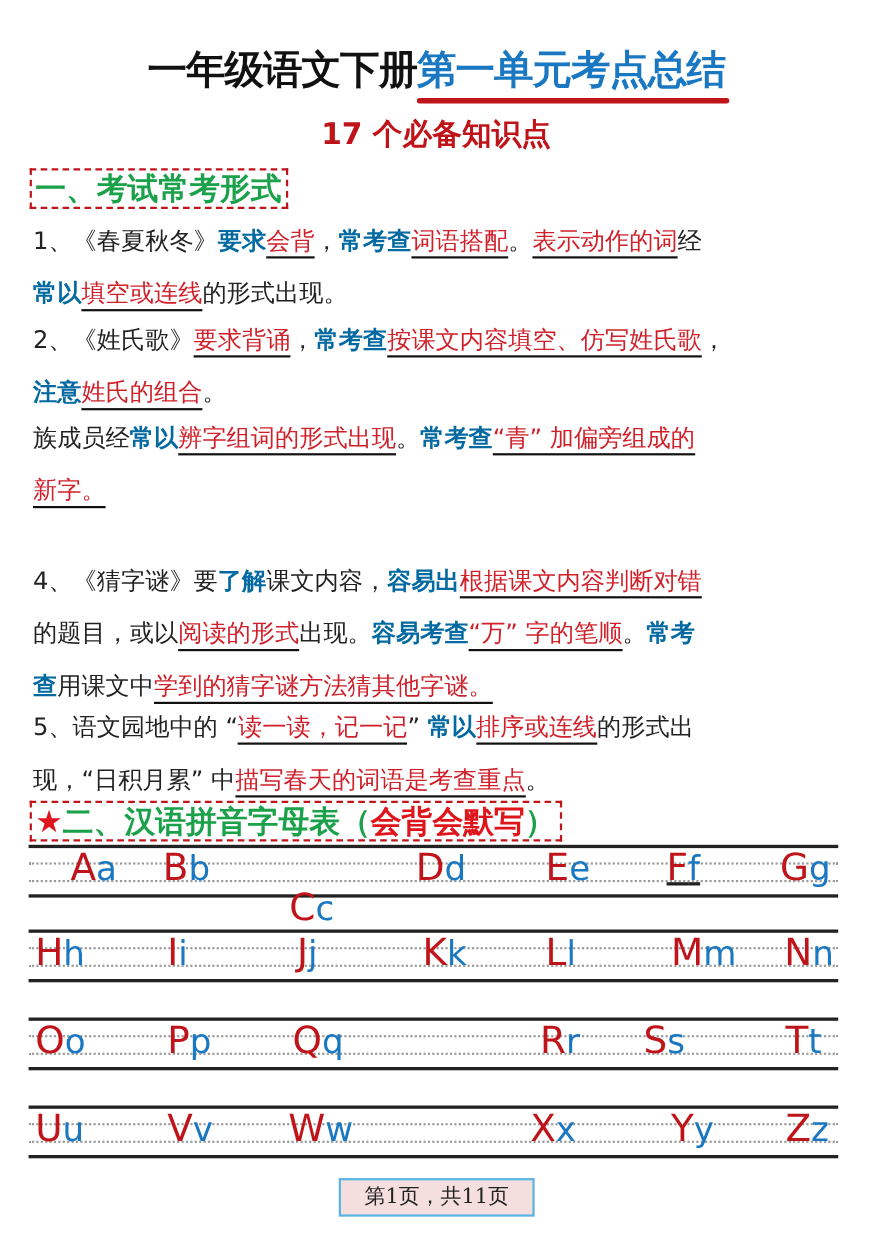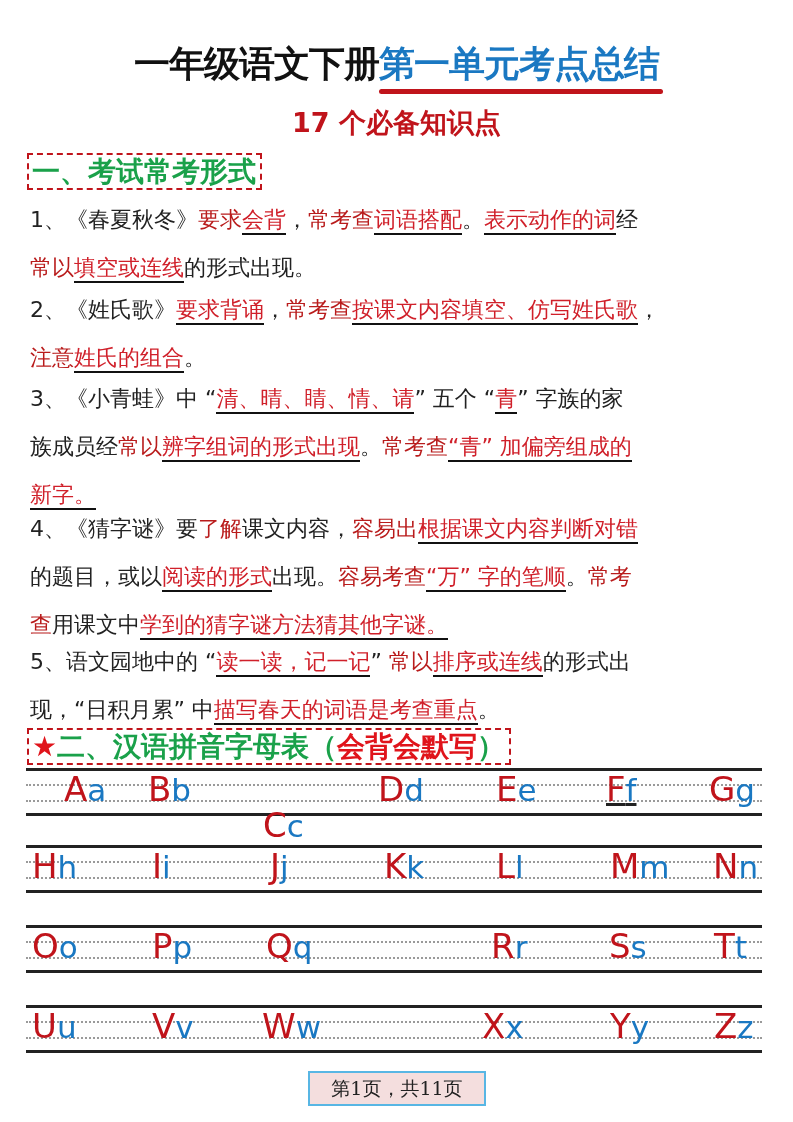--- a/index.html
+++ b/index.html
@@ -27,21 +27,21 @@
       font-size: 28px; font-weight: bold; color: #1aa14a; line-height: 33px;
       white-space: nowrap;
     }
     .section-head .red { color: #e0141b; }
 
     .para {
       position: absolute; left: 30px; width: 735px;
       font-size: 22px; line-height: 48px; color: #222;
     }
     .para .line { display: block; white-space: nowrap; height: 48px; }
-    .b { color: #b91c1c; font-weight: normal; }
+    .b { color: #0369a1; font-weight: bold; }
     .r { color: #d0202a; border-bottom: 2.5px solid #111; padding-bottom: 1px; }
 
     .abc {
       position: absolute; left: 26px; width: 736px; height: 48px;
       border-top: 3px solid #222; border-bottom: 3px solid #222;
     }
     .abc .dot1, .abc .dot2 {
       position: absolute; left: 0; right: 0; height: 0; border-top: 2px dotted #9a9a9a;
     }
     .abc .dot1 { top: 13px; }
@@ -75,21 +75,20 @@
 <div id="items">
     <div class="para" style="top: 196px;">
       <span class="line"><span class="">1、《春夏秋冬》</span><span class="b">要求</span><span class="r">会背</span><span class="">，</span><span class="b">常考查</span><span class="r">词语搭配</span><span class="">。</span><span class="r">表示动作的词</span><span class="">经</span></span>
       <span class="line"><span class="b">常以</span><span class="r">填空或连线</span><span class="">的形式出现。</span></span>
     </div>
     <div class="para" style="top: 286px;">
       <span class="line"><span class="">2、《姓氏歌》</span><span class="r">要求背诵</span><span class="">，</span><span class="b">常考查</span><span class="r">按课文内容填空、仿写姓氏歌</span><span class="">，</span></span>
       <span class="line"><span class="b">注意</span><span class="r">姓氏的组合</span><span class="">。</span></span>
     </div>
     <div class="para" style="top: 375px;">
-      <span class="line"><span class="">3、《小青蛙》中 “</span><span class="r">清、晴、睛、情、请</span><span class="">” 五个 “</span><span class="r">青</span><span class="">” 字族的家</span></span>
       <span class="line"><span class="">族成员经</span><span class="b">常以</span><span class="r">辨字组词的形式出现</span><span class="">。</span><span class="b">常考查</span><span class="r">“青” 加偏旁组成的</span></span>
       <span class="line"><span class="r">新字。</span></span>
     </div>
     <div class="para" style="top: 505px;">
       <span class="line"><span class="">4、《猜字谜》要</span><span class="b">了解</span><span class="">课文内容，</span><span class="b">容易出</span><span class="r">根据课文内容判断对错</span></span>
       <span class="line"><span class="">的题目，或以</span><span class="r">阅读的形式</span><span class="">出现。</span><span class="b">容易考查</span><span class="r">“万” 字的笔顺</span><span class="">。</span><span class="b">常考</span></span>
       <span class="line"><span class="b">查</span><span class="">用课文中</span><span class="r">学到的猜字谜方法猜其他字谜。</span></span>
     </div>
     <div class="para" style="top: 638px;">
       <span class="line"><span class="">5、语文园地中的 “</span><span class="r">读一读，记一记</span><span class="">” </span><span class="b">常以</span><span class="r">排序或连线</span><span class="">的形式出</span></span>
@@ -124,21 +123,21 @@
       <span class="pair" style="left: 584px;"><span class="up">M</span><span class="lo">m</span></span>
       <span class="pair" style="left: 687px;"><span class="up">N</span><span class="lo">n</span></span>
     </div>
     <div class="abc" style="top: 925px;">
       <div class="dot1"></div>
       <div class="dot2"></div>
       <span class="pair" style="left: 6px;"><span class="up">O</span><span class="lo">o</span></span>
       <span class="pair" style="left: 126px;"><span class="up">P</span><span class="lo">p</span></span>
       <span class="pair" style="left: 240px;"><span class="up">Q</span><span class="lo">q</span></span>
       <span class="pair" style="left: 465px;"><span class="up">R</span><span class="lo">r</span></span>
-      <span class="pair" style="left: 583px;"><span class="up">S</span><span class="lo">s</span></span>
+      <span class="pair" style="left: 559px;"><span class="up">S</span><span class="lo">s</span></span>
       <span class="pair" style="left: 688px;"><span class="up">T</span><span class="lo">t</span></span>
     </div>
     <div class="abc" style="top: 1005px;">
       <div class="dot1"></div>
       <div class="dot2"></div>
       <span class="pair" style="left: 6px;"><span class="up">U</span><span class="lo">u</span></span>
       <span class="pair" style="left: 126px;"><span class="up">V</span><span class="lo">v</span></span>
       <span class="pair" style="left: 236px;"><span class="up">W</span><span class="lo">w</span></span>
       <span class="pair" style="left: 456px;"><span class="up">X</span><span class="lo">x</span></span>
       <span class="pair" style="left: 584px;"><span class="up">Y</span><span class="lo">y</span></span>

